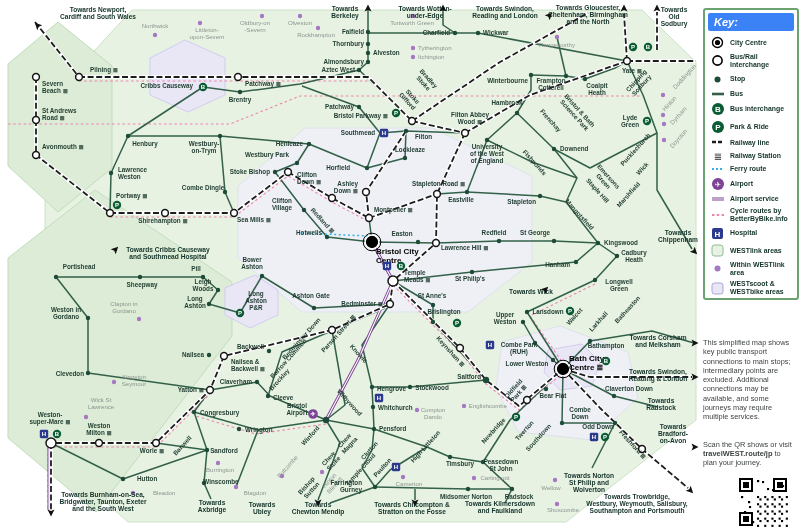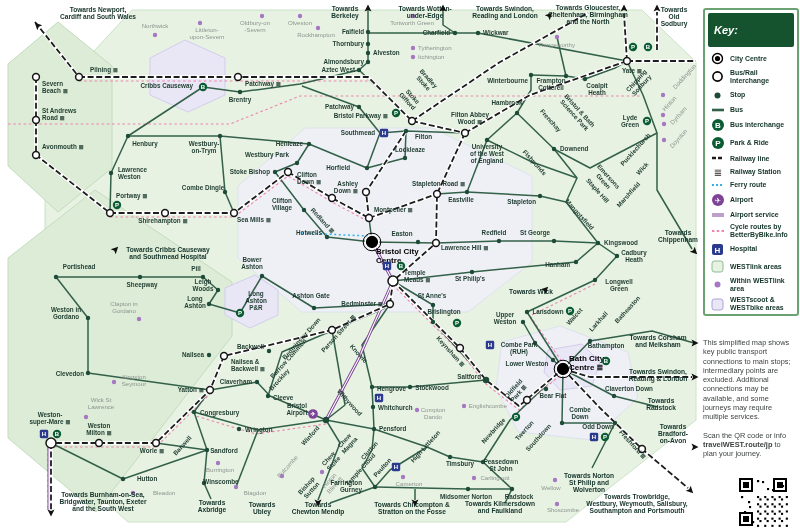--- a/index.html
+++ b/index.html
@@ -25,22 +25,22 @@
   
   .lb{font-size:6.3px;font-weight:700;fill:#1e3b2f}
   .lbp{font-size:6.1px;font-weight:400;fill:#8e958f}
   .twd{font-size:6.6px;font-weight:700;fill:#14332a}
   .city{font-size:8px;font-weight:800;fill:#000}
   .bdg{font-size:6px;font-weight:700;fill:#fff;text-anchor:middle}
   .arr{fill:#111}
   
   .key{position:absolute;left:703px;top:8px;width:92px;background:#fff;border:2px solid #6aa271;
     border-radius:3px;z-index:3}
-  .key-header{background:#14532d;color:#fff;font-weight:800;font-style:italic;font-size:11px;
-    padding:11px 6px;margin:3px;border-radius:2px}
+  .key-header{background:#3b82f6;color:#fff;font-weight:800;font-style:italic;font-size:11px;
+    padding:3px 6px;margin:3px;border-radius:2px}
   .key-item{display:flex;align-items:center;gap:5px;padding:2.1px 5px}
   .key-item .kic{width:15px;flex:0 0 15px;display:flex;justify-content:center}
   .key-item .klab{font-size:6.9px;font-weight:700;color:#123326;line-height:7.6px}
   .notes{position:absolute;left:703px;top:338px;width:92px;z-index:3;font-size:7.4px;
     line-height:9.3px;color:#3d4440}
   .notes .b{font-weight:800}
   .qrbox{position:absolute;left:737px;top:476px;z-index:3}
 </style>
 </head>
 <body>
@@ -699,22 +699,22 @@
             <svg width="13" height="13">
               <rect x="1" y="1" width="11" height="11" rx="2.5" fill="#e9e6f6" stroke="#aaa3d6"></rect>
             </svg>
           </span>
           <span class="klab">WESTscoot &amp; WESTbike areas</span>
         </div>
       </div>
   </div>
 
   <div class="notes">
-    <div style="margin-bottom:9px">This simplified map shows key public transport connections to main stops; intermediary points are excluded. Additional connections may be available, and some journeys may require multiple services.</div>
-    <div><span>Scan the QR code or info </span><span class="b">travelWEST.route/jp</span><span> to plan your journey.</span></div>
+    <div style="margin-bottom:18px">This simplified map shows key public transport connections to main stops; intermediary points are excluded. Additional connections may be available, and some journeys may require multiple services.</div>
+    <div><span>Scan the QR shows or visit </span><span class="b">travelWEST.route/jp</span><span> to plan your journey.</span></div>
   </div>
 
   <svg class="qrbox" width="52" height="52" id="qr">
       <rect x="0" y="0" width="52" height="52" fill="#fff"></rect>
       <rect x="2" y="2" width="14" height="14" fill="#000"></rect>
       <rect x="4" y="4" width="10" height="10" fill="#fff"></rect>
       <rect x="6" y="6" width="6" height="6" fill="#000"></rect>
       <rect x="36" y="2" width="14" height="14" fill="#000"></rect>
       <rect x="38" y="4" width="10" height="10" fill="#fff"></rect>
       <rect x="40" y="6" width="6" height="6" fill="#000"></rect>

